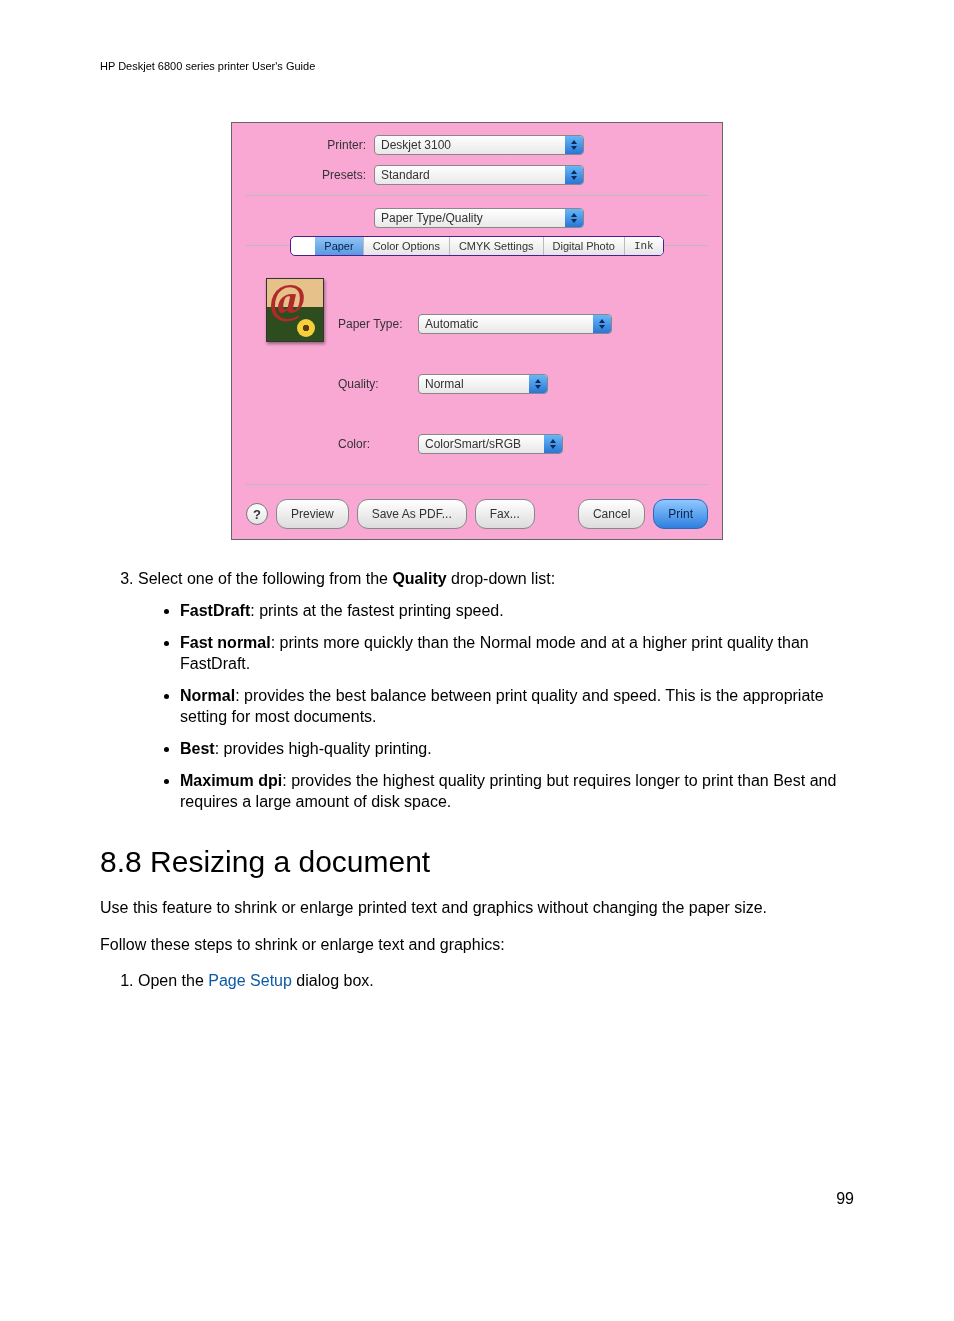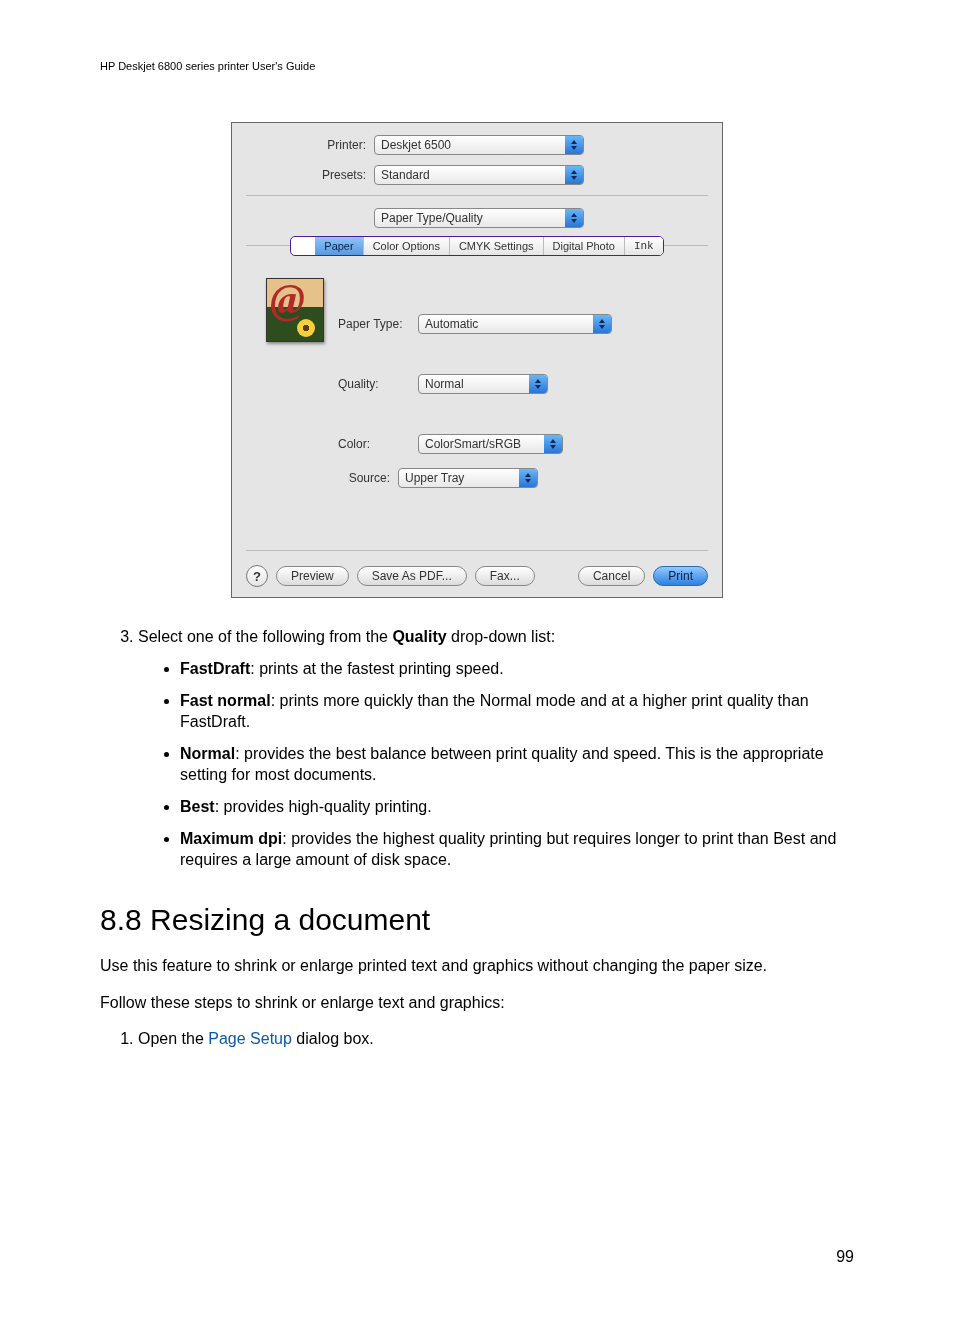--- a/index.html
+++ b/index.html
@@ -13,21 +13,21 @@
     box-sizing: border-box;
   }
   .doc-title {
     font-size: 11px;
     margin-bottom: 50px;
   }
   .dialog {
     width: 490px;
     margin: 0 auto 30px auto;
     border: 1px solid #666;
-    background: #e5e5e5;
+    background: #f9a8d4;
     font-family: "Lucida Grande", Arial, sans-serif;
     font-size: 12px;
     color: #333;
   }
   .dialog-inner {
     padding: 12px 14px 10px 14px;
   }
   .row {
     display: flex;
     align-items: center;
@@ -169,21 +169,21 @@
     padding-top: 14px;
     display: flex;
     align-items: center;
     gap: 8px;
   }
   .aqua-btn {
     display: inline-flex;
     align-items: center;
     justify-content: center;
     height: 20px;
-    padding: 4px 14px;
+    padding: 14px 14px;
     border: 1px solid #888;
     border-radius: 11px;
     background: linear-gradient(#fff, #dcdcdc);
     font-size: 12px;
     box-sizing: border-box;
   }
   .aqua-btn.primary {
     background: linear-gradient(#8fc9ff, #2f7fe0);
     color: #04244b;
     border-color: #2d6ab8;
@@ -227,21 +227,21 @@
 </head>
 <body>
 
 <div class="doc-title">HP Deskjet 6800 series printer User's Guide</div>
 
 <div class="dialog">
   <div class="dialog-inner">
     <div class="row">
       <div class="row-label">Printer:</div>
       <div class="aqua-select" style="width:210px">
-        <span class="txt">Deskjet 6500</span>
+        <span class="txt">Deskjet 3100</span>
         <span class="aqua-cap"></span>
       </div>
     </div>
     <div class="row">
       <div class="row-label">Presets:</div>
       <div class="aqua-select" style="width:210px">
         <span class="txt">Standard</span>
         <span class="aqua-cap"></span>
       </div>
     </div>
@@ -288,27 +288,20 @@
           <div class="sub-row" style="margin-bottom:0">
             <div class="sub-label">Color:</div>
             <div class="aqua-select" style="width:145px">
               <span class="txt">ColorSmart/sRGB</span>
               <span class="aqua-cap"></span>
             </div>
           </div>
         </div>
       </div>
 
-      <div class="source-row">
-        <div class="lbl">Source:</div>
-        <div class="aqua-select" style="width:140px">
-          <span class="txt">Upper Tray</span>
-          <span class="aqua-cap"></span>
-        </div>
-      </div>
     </div>
 
     <div class="footer">
       <span class="help-circ">?</span>
       <span class="aqua-btn">Preview</span>
       <span class="aqua-btn">Save As PDF...</span>
       <span class="aqua-btn">Fax...</span>
       <span class="spacer"></span>
       <span class="aqua-btn">Cancel</span>
       <span class="aqua-btn primary">Print</span>

